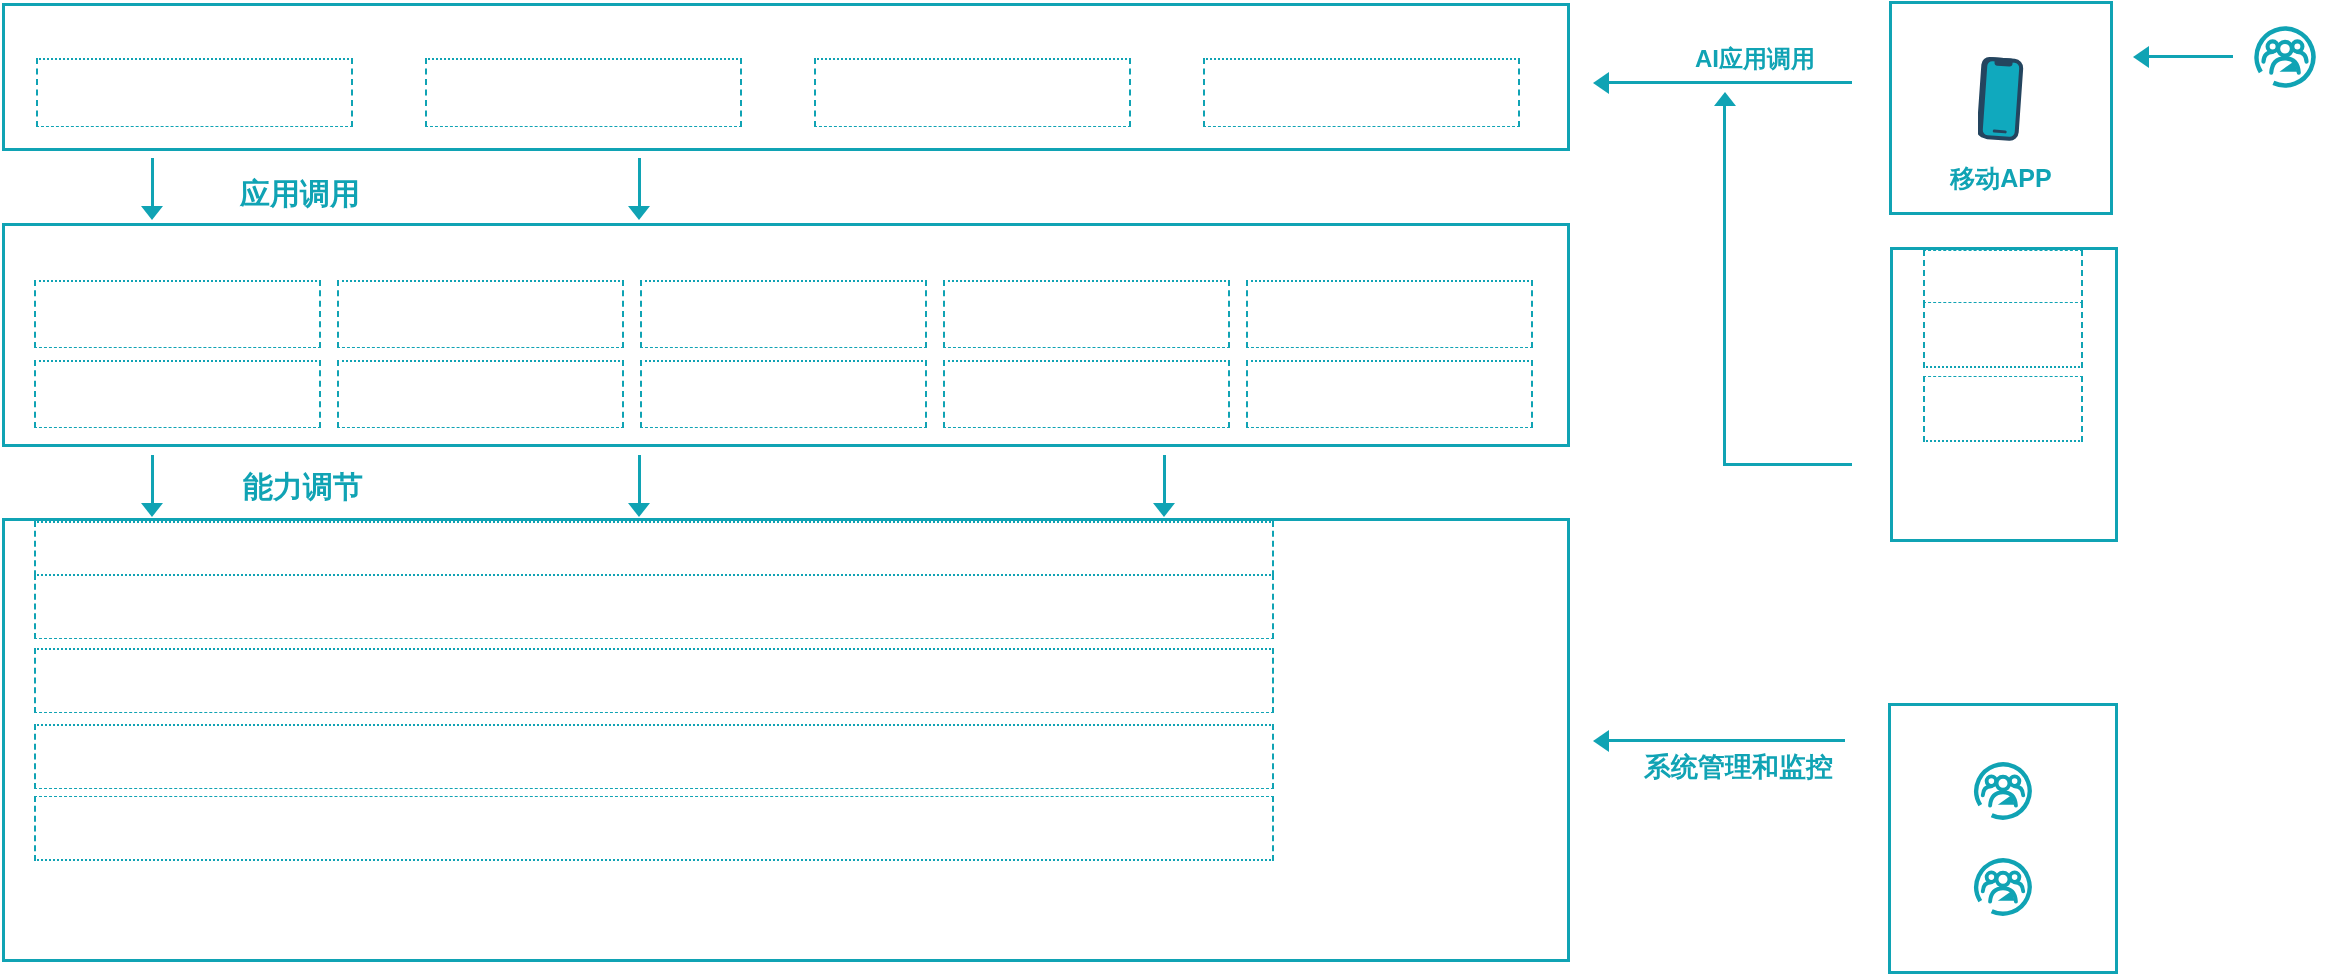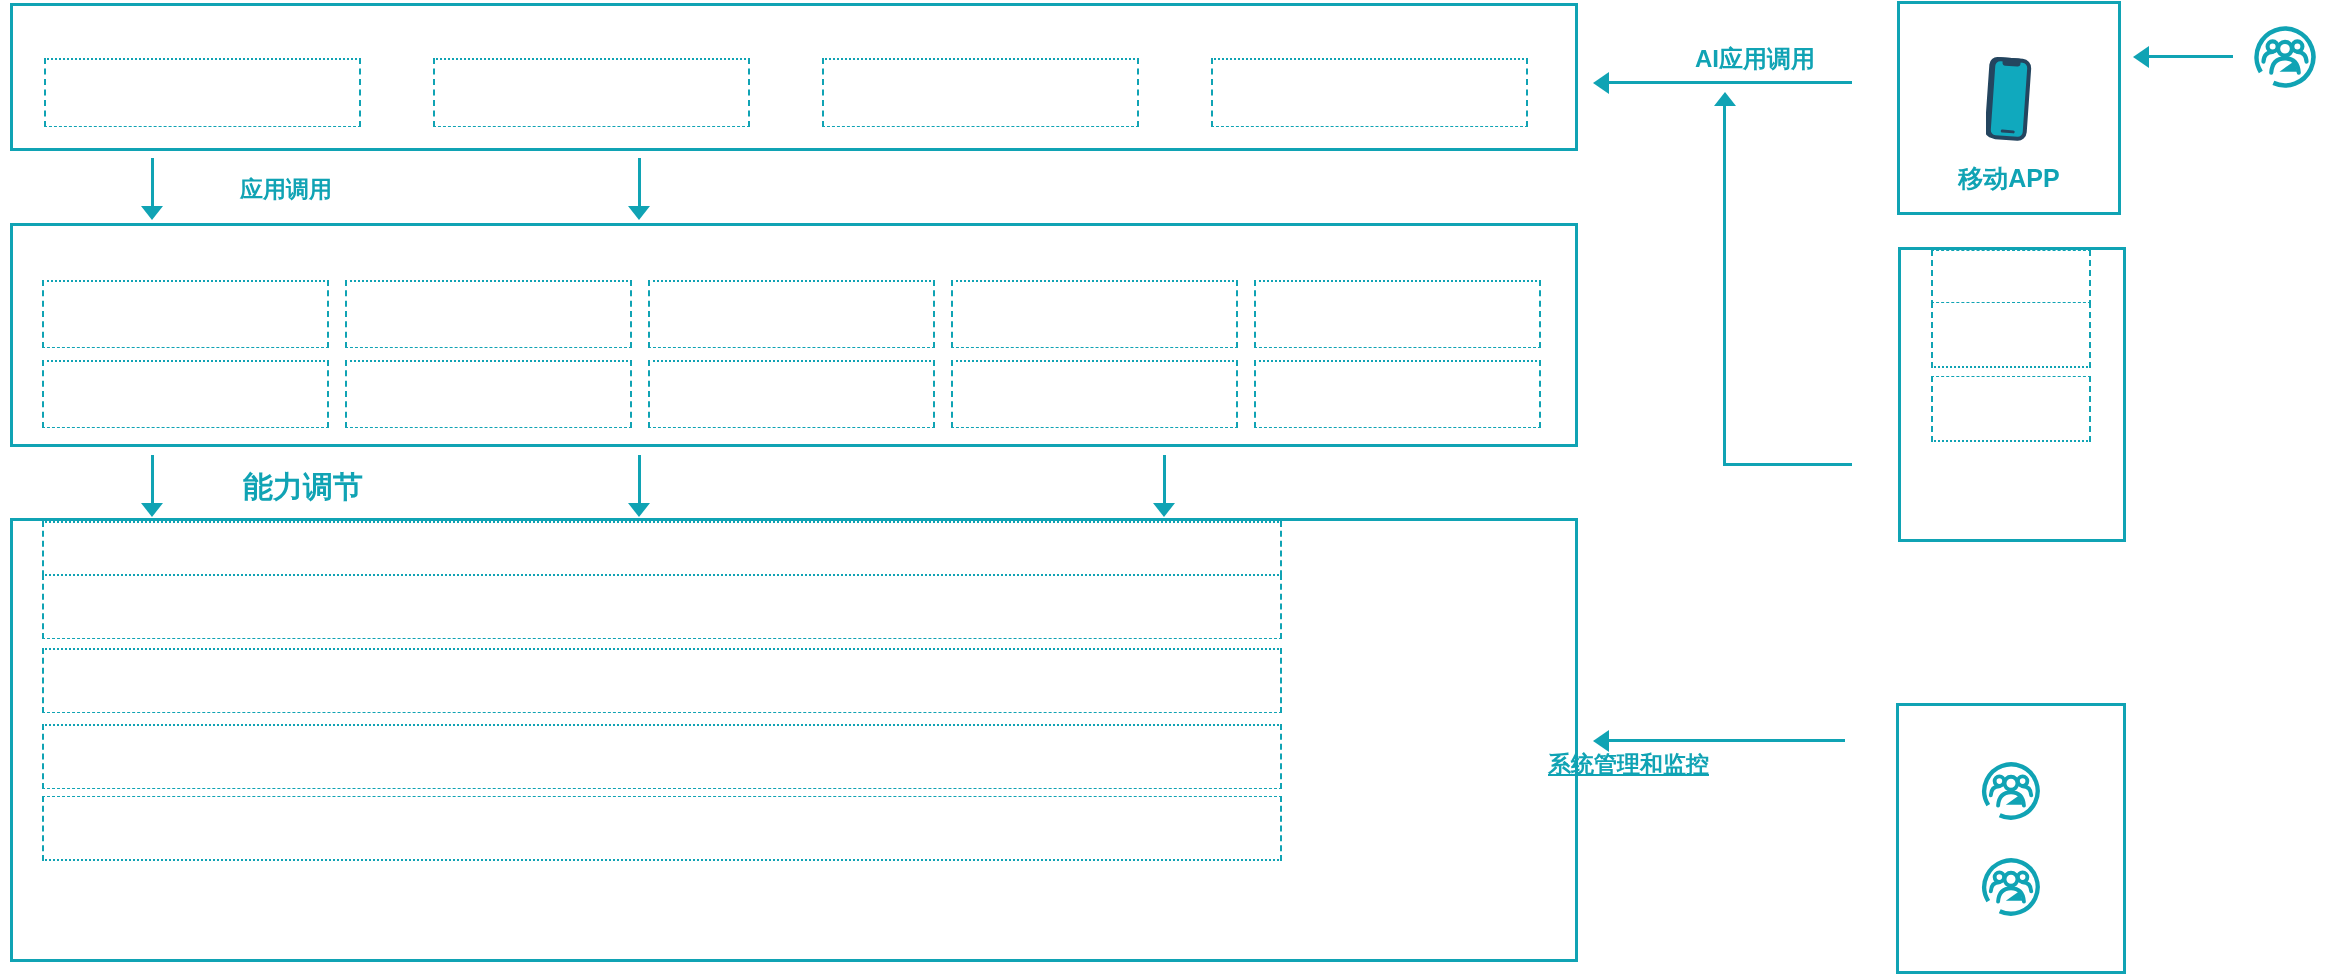--- a/index.html
+++ b/index.html
@@ -6,21 +6,21 @@
     --teal:#10A3B4;
     --navy:#24455F;
     --screen:#10A9BE;
   }
   html,body{margin:0;padding:0;background:#ffffff;}
   #canvas{
     position:relative;width:2326px;height:977px;background:#ffffff;overflow:hidden;
     font-family:"Liberation Sans","DejaVu Sans",sans-serif;
   }
   
-  .panel{position:absolute;border:3px solid var(--teal);box-sizing:border-box;background:#fff;margin-left:8px;}
+  .panel{position:absolute;border:3px solid var(--teal);box-sizing:border-box;background:#fff;}
   
   .ph{box-sizing:border-box;background:#fff;
       border-top:2px dotted var(--teal);
       border-left:2px dashed var(--teal);
       border-right:2px dashed var(--teal);
       border-bottom:1px dashed var(--teal);}
   .app-ph{width:317px;height:69px;flex:0 0 auto;}
   .cap-ph{width:287px;height:68px;flex:0 0 auto;}
   .row-flex{position:absolute;display:flex;}
   .plat-ph{position:absolute;left:29px;width:1240px;height:65px;}
@@ -36,24 +36,24 @@
   .ai-list .ai-ph:nth-child(3){top:126px;}
   .ai-list .ai-ph:nth-child(4){top:200px;}
   
   .shaft-v{position:absolute;width:3px;background:var(--teal);}
   .shaft-h{position:absolute;height:3px;background:var(--teal);}
   .head-down{position:absolute;width:0;height:0;border-left:11px solid transparent;border-right:11px solid transparent;border-top:14px solid var(--teal);}
   .head-up{position:absolute;width:0;height:0;border-left:11px solid transparent;border-right:11px solid transparent;border-bottom:14px solid var(--teal);}
   .head-left{position:absolute;width:0;height:0;border-top:11px solid transparent;border-bottom:11px solid transparent;border-right:16px solid var(--teal);}
   
   .lbl{position:absolute;color:var(--teal);font-weight:bold;white-space:nowrap;}
-  .lbl-app{left:240px;top:174px;font-size:23px;}
+  .lbl-app{left:240px;top:174px;font-size:30px;}
   .lbl-cap{left:243px;top:467px;font-size:30px;}
   .lbl-ai{left:1658px;top:43px;font-size:24px;margin-left:37px;}
-  .lbl-sys{left:1548px;top:749px;font-size:23px;text-decoration:underline;}
+  .lbl-sys{left:1644px;top:749px;font-size:27px;}
   .lbl-mobile{position:absolute;left:0;right:0;top:158px;text-align:center;color:var(--teal);font-weight:bold;font-size:25px;}
   .icon-slot{display:block;}
   .admin-icons{position:absolute;inset:0;display:flex;flex-direction:column;align-items:center;justify-content:center;gap:34px;}
 </style>
 </head>
 <body>
 
 <div id="canvas">
 
   <svg width="0" height="0" style="position:absolute">

